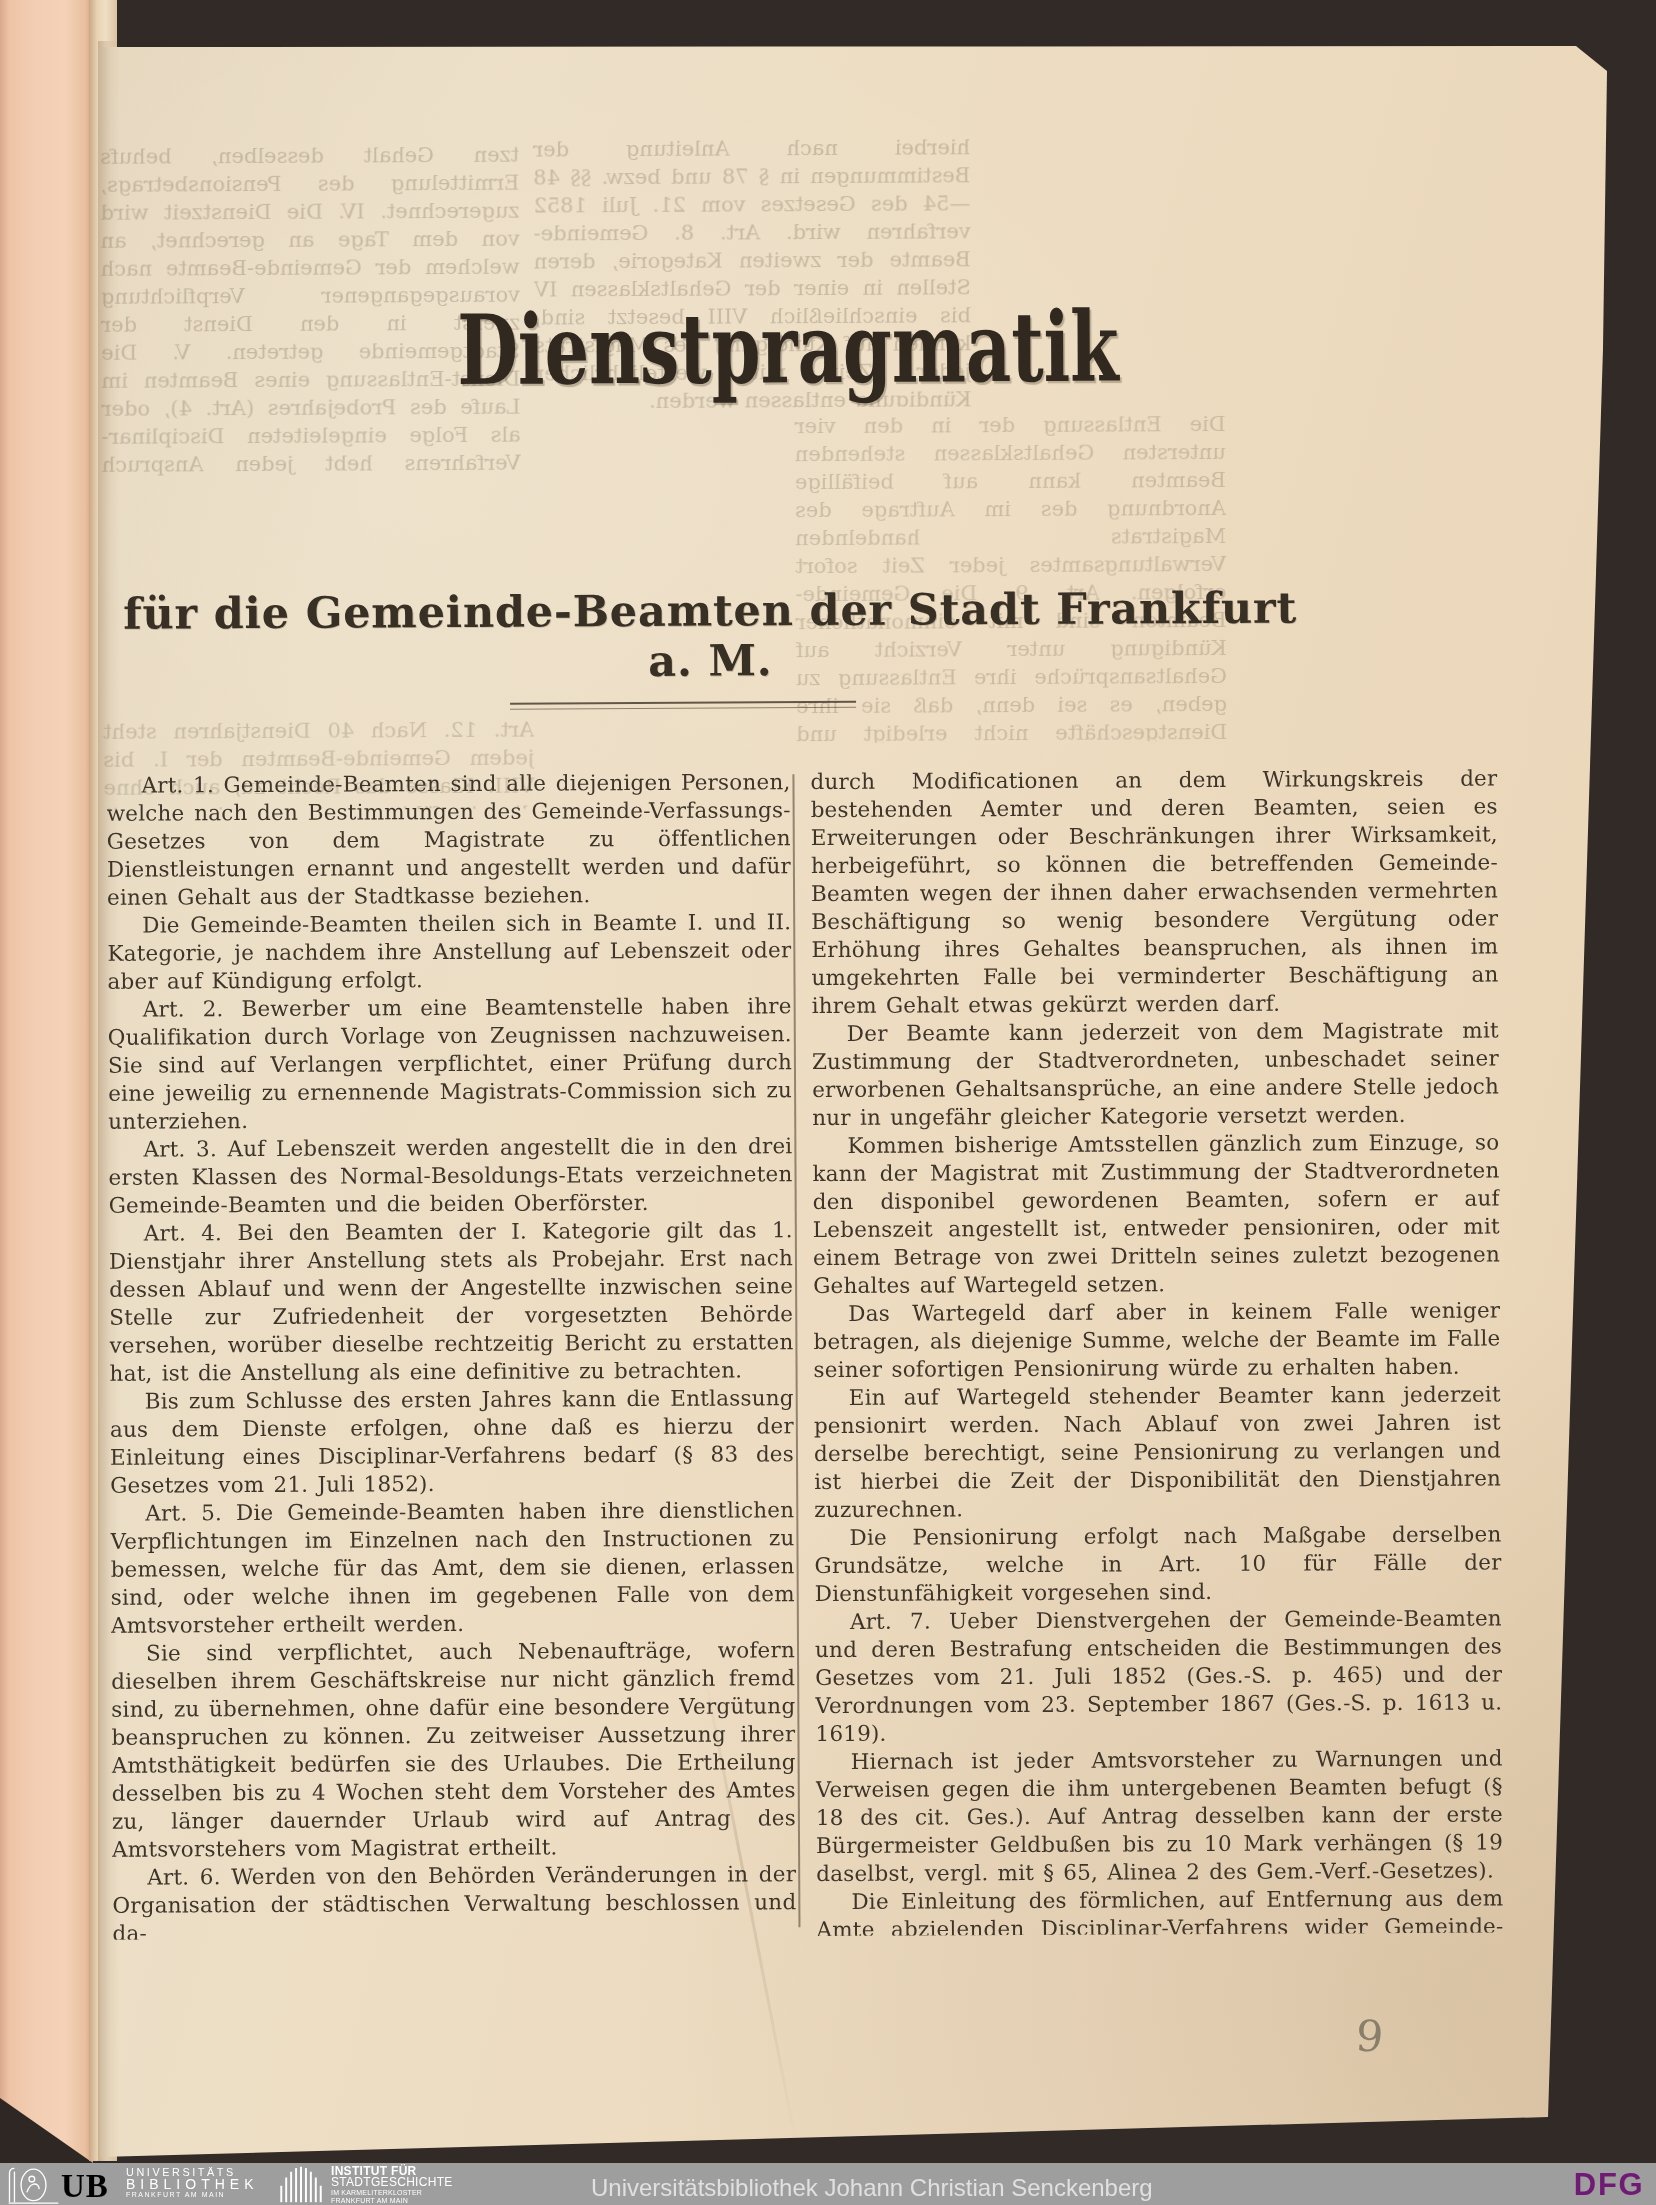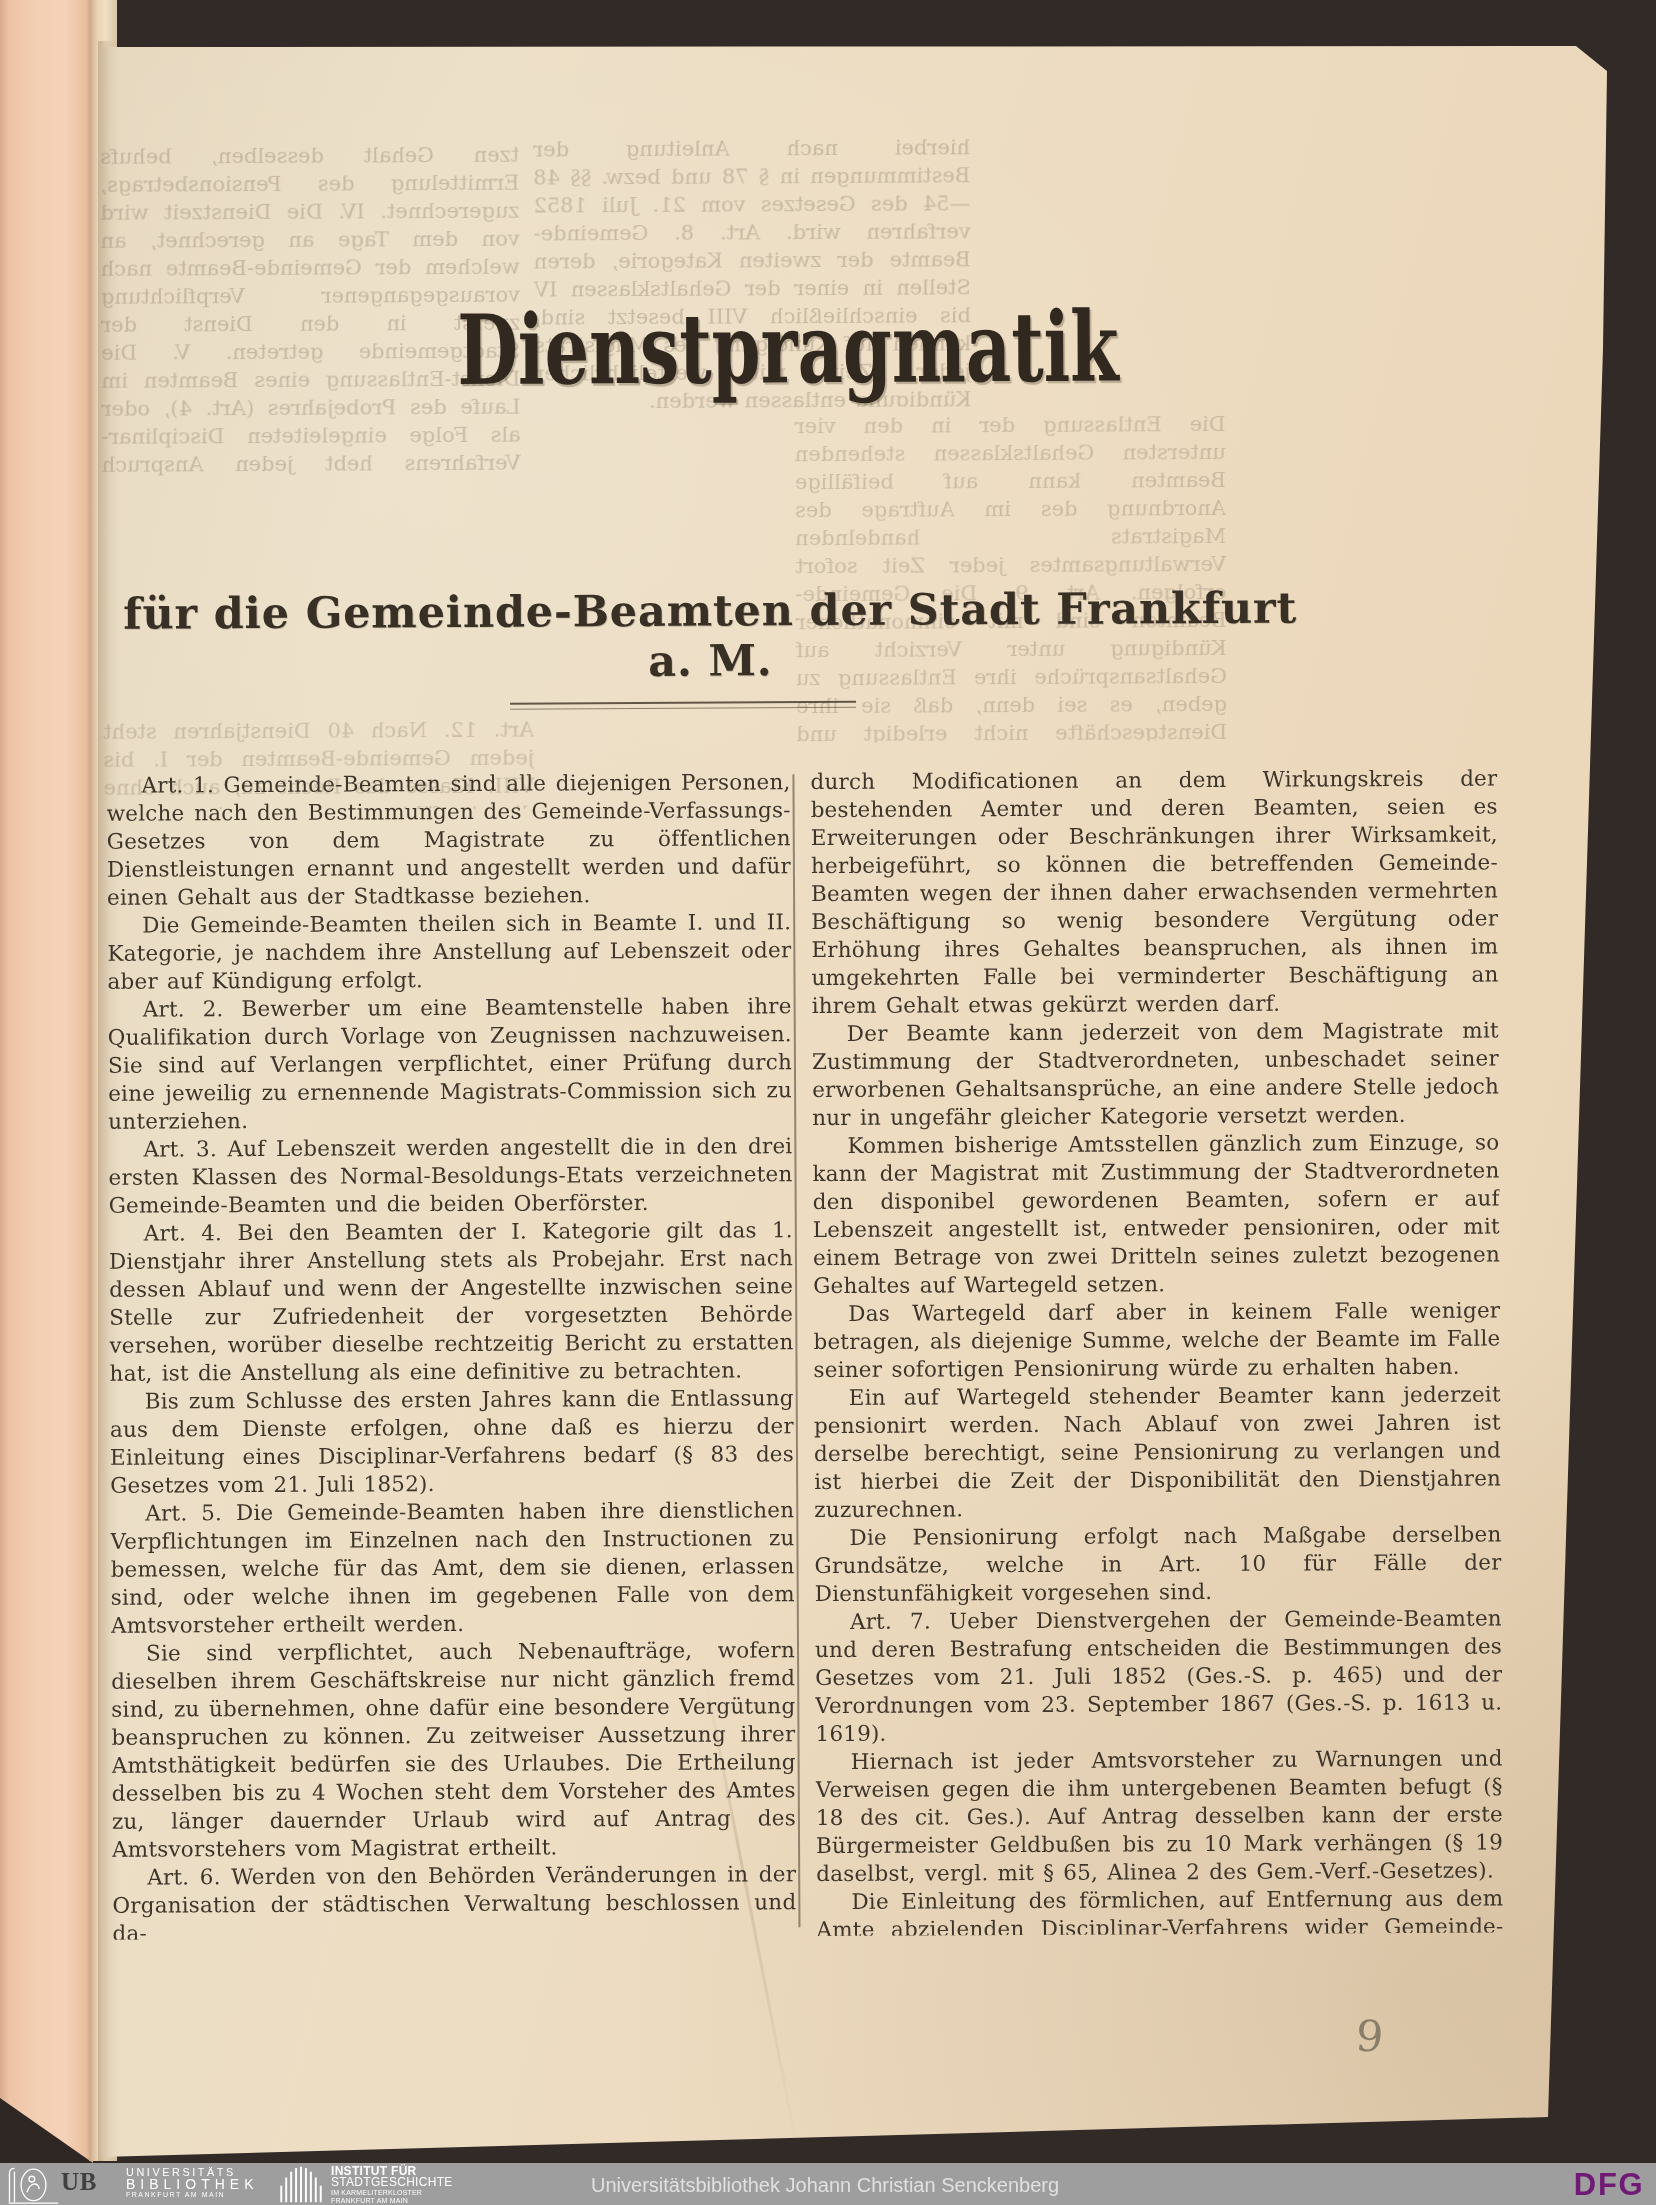--- a/index.html
+++ b/index.html
@@ -86,31 +86,31 @@
     position:absolute;left:1350px;top:2014px;font-size:43px;color:#7b7260;
     font-family:"DejaVu Serif",serif;transform:rotate(5deg);opacity:.85;
   }
   
   .footer-bar{
     position:absolute;left:0;bottom:0;width:1656px;height:42px;background:#9e9e9e;
     font-family:"Liberation Sans",sans-serif;
   }
   .ub-logo{position:absolute;left:6.6px;top:1.7px;}
   .ub-abbr{position:absolute;left:61px;top:5px;font-family:"Liberation Serif",serif;
-    font-weight:bold;font-size:25px;color:#404040;letter-spacing:0.8px;}
+    font-weight:bold;font-size:33px;color:#000000;letter-spacing:0.8px;}
   .ub-lines{position:absolute;left:126px;top:4.1px;color:#ffffff;}
   .ub-line1{font-size:10.8px;letter-spacing:2.6px;line-height:11.6px;}
   .ub-line2{font-size:14px;letter-spacing:5px;line-height:11.6px;}
   .ub-line3{font-size:7px;letter-spacing:1.5px;line-height:9px;}
   .inst-logo{position:absolute;left:277px;top:2.5px;}
   .inst-lines{position:absolute;left:331px;top:2.5px;color:#ffffff;}
   .inst-line1{font-size:12px;font-weight:bold;line-height:10.8px;letter-spacing:0.3px;}
   .inst-line2{font-size:12px;font-weight:normal;line-height:12.4px;letter-spacing:0.3px;}
   .inst-line3,.inst-line4{font-size:7px;line-height:7.9px;letter-spacing:0.2px;}
-  .footer-center{position:absolute;left:591px;top:10.8px;font-size:20px;color:#e0e0e0;text-align:right;}
+  .footer-center{position:absolute;left:591px;top:10.8px;font-size:24px;color:#e0e0e0;text-align:right;}
   .dfg{position:absolute;right:11.6px;top:4.1px;font-size:31px;font-weight:700;
     color:#701a75;letter-spacing:1.7px;text-align:center;}
 </style>
 </head>
 <body>
 
 <div class="adjacent-page"></div>
 <div class="adjacent-corner"></div>
 <div class="page-edges"></div>
 

